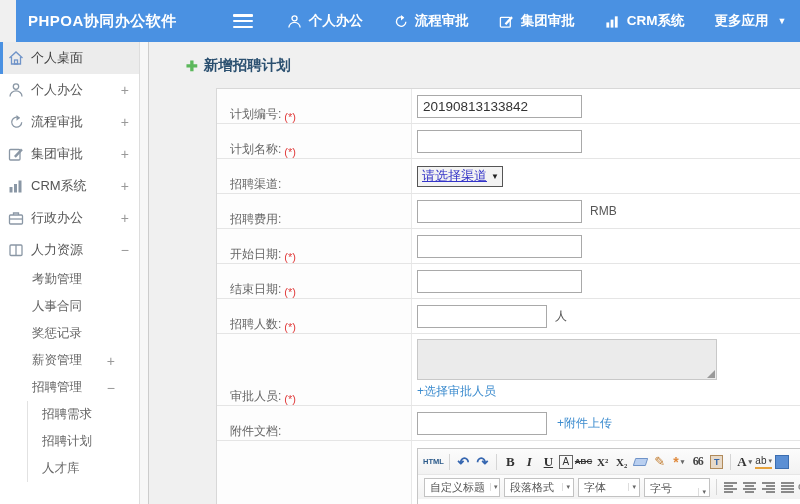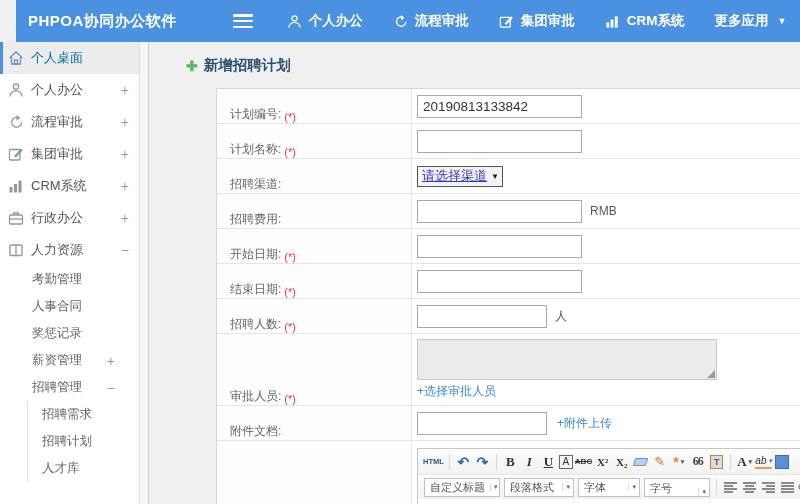--- a/index.html
+++ b/index.html
@@ -19,21 +19,21 @@
   
   .body { display:flex; height:462px; }
   aside { width:140px; background:#fff; border-right:1px solid #ddd; overflow:hidden; }
   .scroll-strip { width:9px; background:#f7f7f7; border-right:1px solid #ccc; }
   main { flex:1; background:#f0f0f0; overflow:hidden; }
 
   
   .s-item { display:flex; align-items:center; height:32px; padding:0 10px 0 8px; font-size:13px; color:#555; cursor:pointer; }
   .s-item .lbl { margin-left:7px; }
   .s-item .exp { margin-left:auto; color:#999; font-size:14px; }
-  .s-item.active { background:#ececec; border-left:3px solid #4a91e2; padding-left:5px; color:#0369a1; }
+  .s-item.active { background:#ececec; border-left:3px solid #4a91e2; padding-left:5px; color:#404040; }
   .s-item svg { display:block; flex:0 0 auto; }
   .s-sub { }
   .s-sub .s-item { height:27px; padding-left:25px; font-size:12.5px; color:#666; }
   .s-sub .s-item .exp { margin-right:14px; }
   .s-sub2 .s-item { height:27px; padding-left:35px; font-size:12.5px; color:#666; position:relative; }
   .s-sub2 .s-item::before { content:""; position:absolute; left:27px; top:0; bottom:0; width:1px; background:#e2e2e2; }
 
   
   .page-title { display:flex; align-items:center; gap:6px; padding:14px 0 0 37px; }
   .page-title .plus { color:#5cb85c; font-size:14px; font-weight:bold; line-height:1; }
@@ -77,21 +77,21 @@
   .ti.abox { border:1px solid #666; height:14px; min-width:14px; font-size:10px; line-height:1; }
   .ti.strike { font-size:8px; text-decoration:line-through; font-weight:bold; }
   .ti.supsub { font-size:11px; font-weight:bold; font-family:"Liberation Serif", serif; }
   .eraser { display:inline-block; width:13px; height:8px; background:#b9cff0; border:1px solid #6f93c8; transform:skewX(-18deg); border-radius:1px; }
   .ti.paint { color:#c07a2c; font-size:13px; }
   .ti.magic { color:#e08a3c; font-size:14px; font-weight:bold; }
   .ti.quote { font-family:"Liberation Serif", serif; font-weight:bold; font-size:12px; color:#444; letter-spacing:-1px; }
   .pastebox { display:inline-flex; align-items:center; justify-content:center; width:13px; height:14px; background:#e7d9c8; border:1px solid #b08a5a; color:#3366aa; font-weight:bold; font-size:9px; }
   .ti .mini-caret { font-size:7px; color:#666; margin-left:2px; }
   .ti.fcolor { font-family:"Liberation Serif", serif; font-weight:bold; font-size:13px; }
-  .ti.hcolor { font-style:italic; font-size:10px; border-bottom:2px solid #e6a23c; line-height:1; height:14px; }
+  .ti.hcolor { font-size:10px; border-bottom:2px solid #e6a23c; line-height:1; height:14px; }
   .cuticon { display:inline-block; width:14px; height:14px; background:#5b8fd4; border:1px solid #3c6eb0; margin-left:2px; }
   .ed-select { display:inline-flex; align-items:center; justify-content:space-between; height:19px; border:1px solid #c2c2c2; background:#fff; margin:0 2px; padding:0 3px 0 5px; font-size:11px; color:#555; cursor:pointer; flex:0 0 auto; }
   .ed-select .sc { font-size:7px; color:#666; margin-left:5px; border-left:1px solid #ddd; padding-left:3px; }
   .ed-select.w1{width:76px;} .ed-select.w2{width:70px;} .ed-select.w3{width:62px;} .ed-select.w4{width:66px;align-items:flex-end;}
   .edit-area { height:80px; background:#fff; }
 </style>
 </head>
 <body>
 
 <div class="app">

